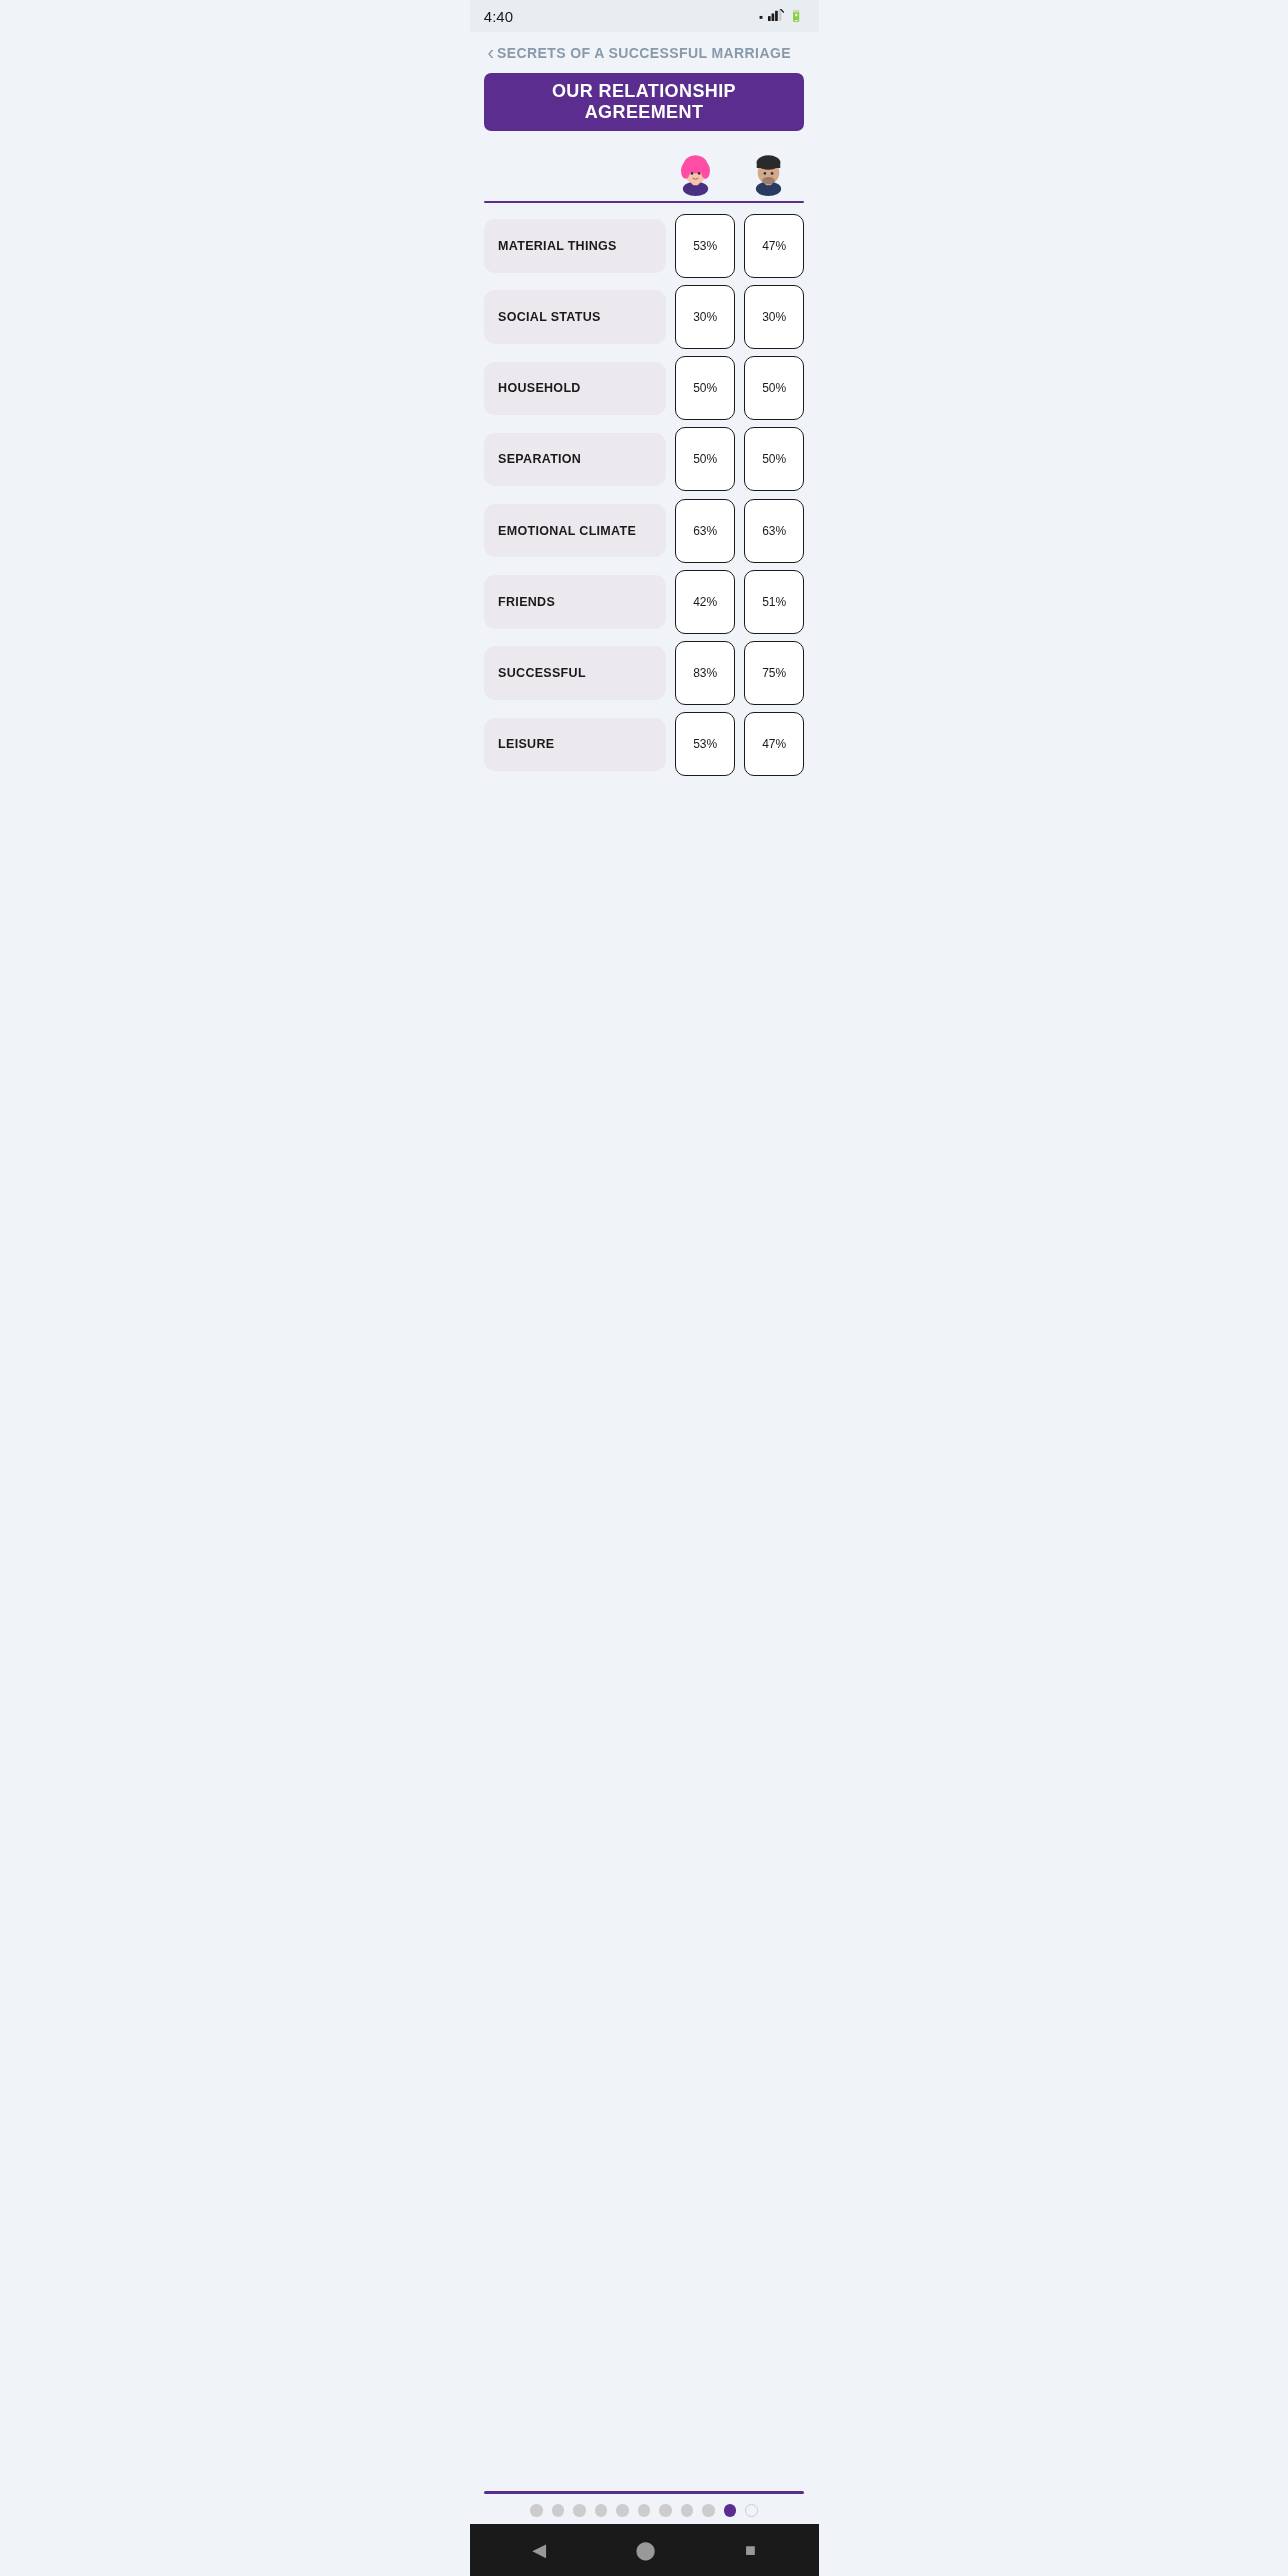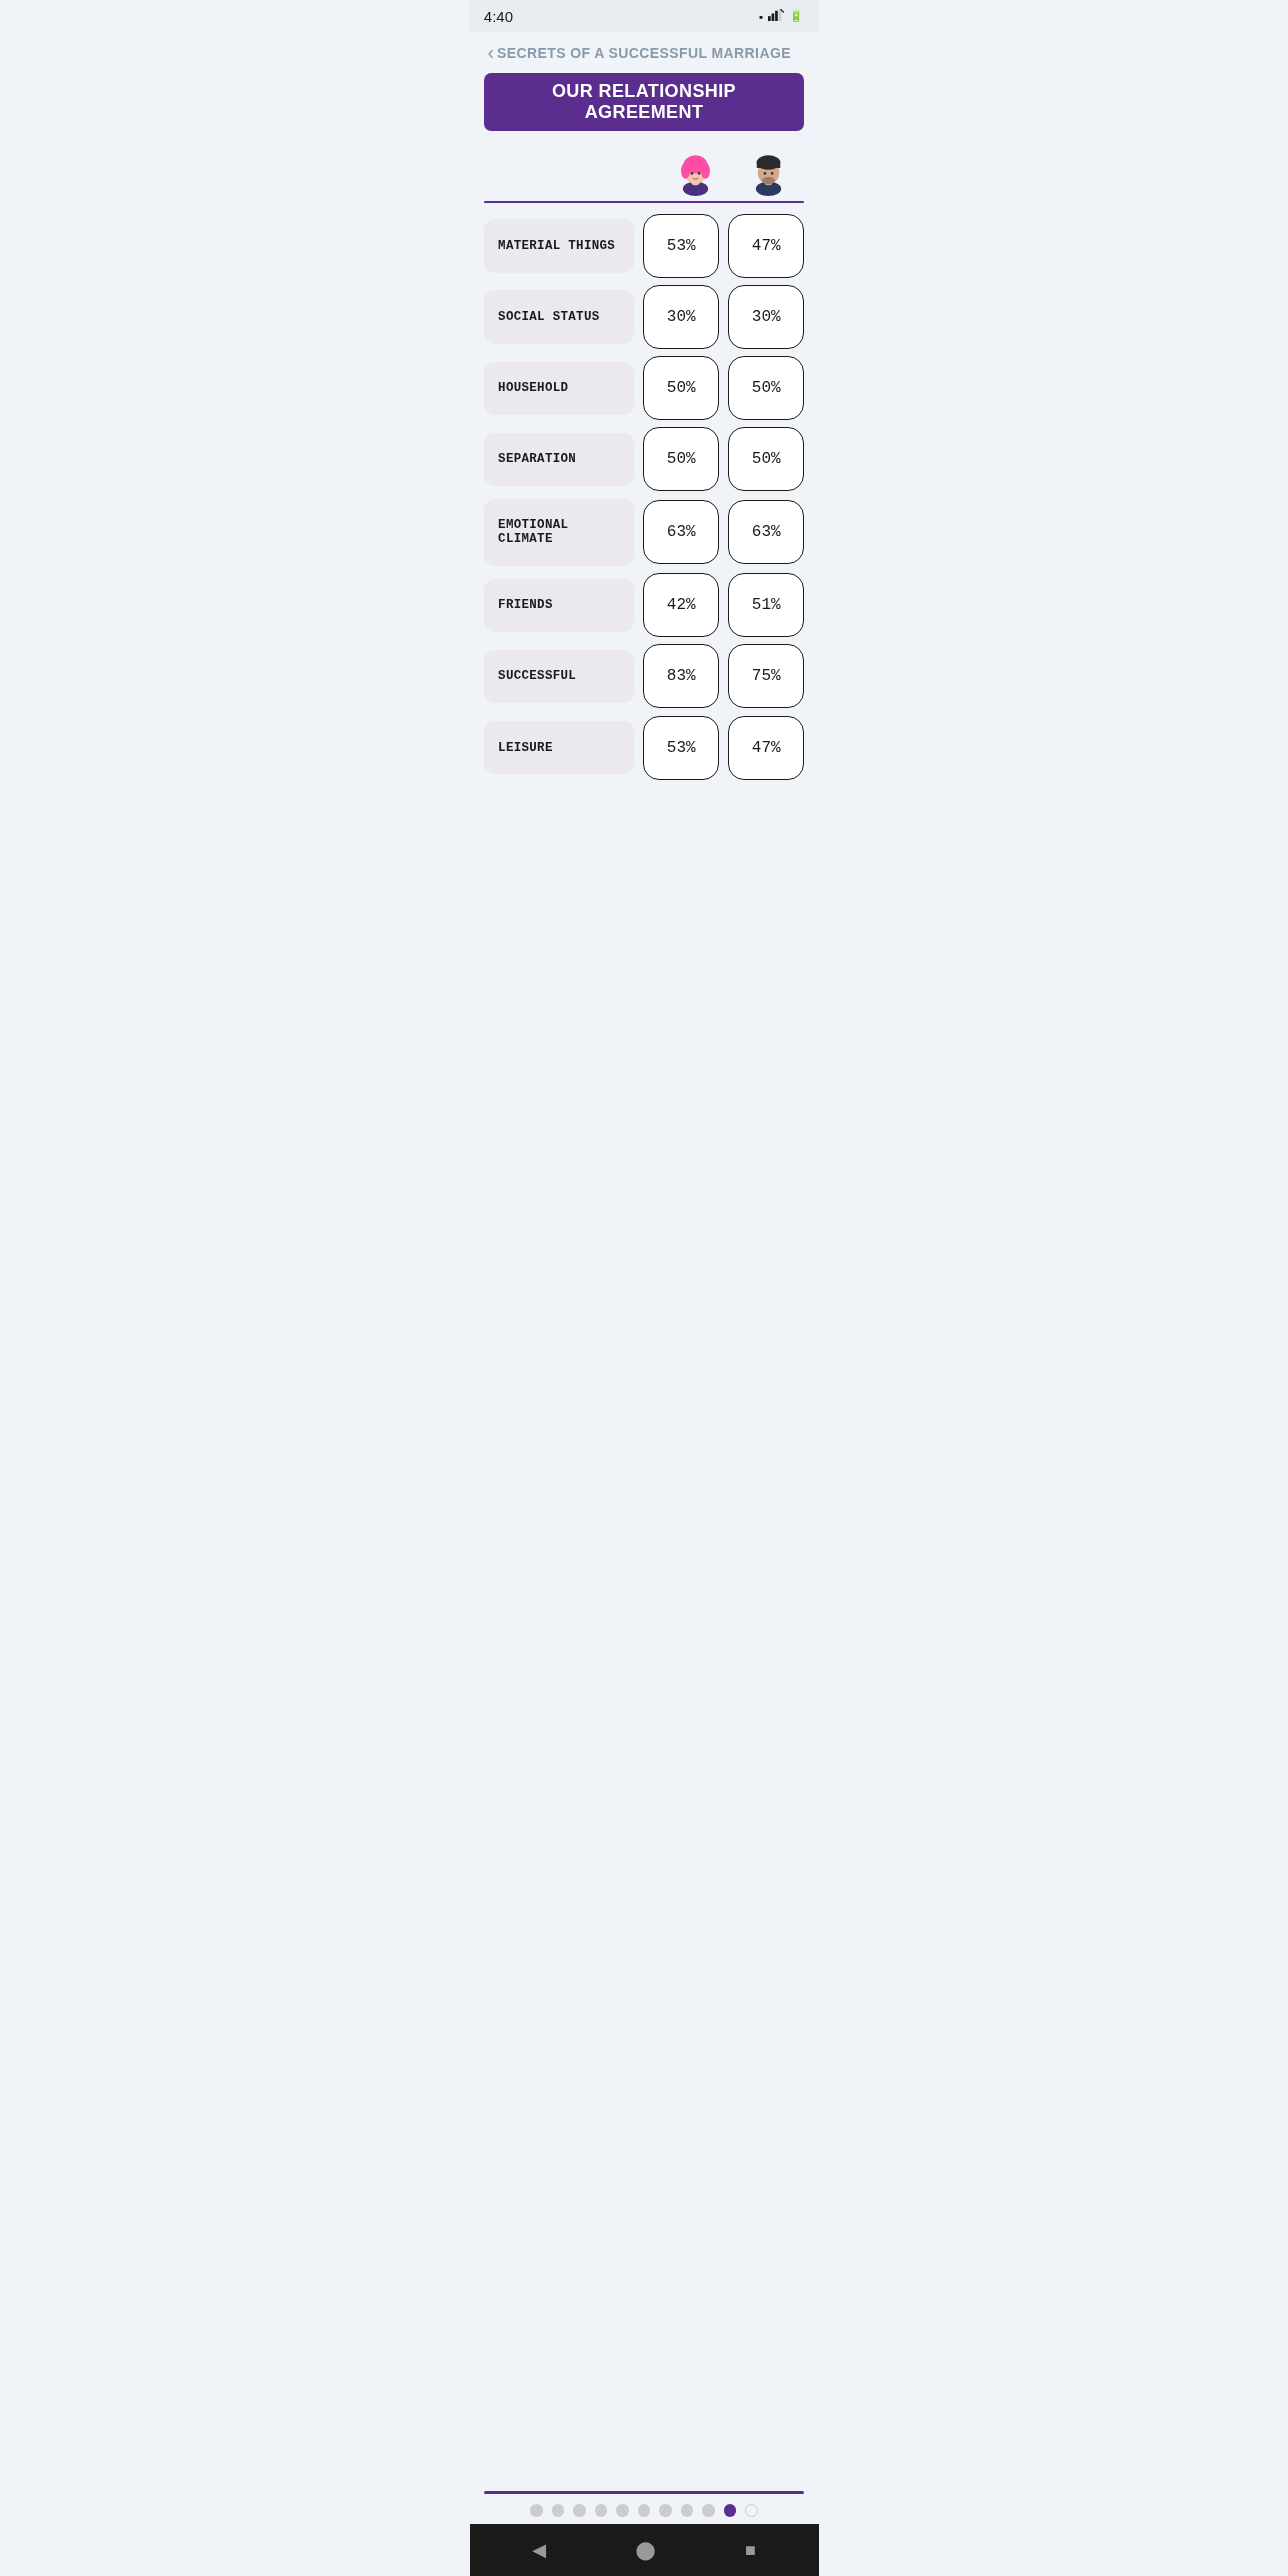--- a/index.html
+++ b/index.html
@@ -124,50 +124,49 @@
       background: #5b2d8e;
       border-radius: 0.9px;
       margin-bottom: 10.7px;
     }
 
     
     .table-rows {
       display: flex;
       flex-direction: column;
       gap: 7.2px;
-      font-family: Liberation Mono, monospace;
     }
 
     .table-row {
       display: flex;
       align-items: center;
       gap: 9px;
     }
 
     .row-label {
       flex: 1;
       background: #ebe8ee;
       border-radius: 10.7px;
       padding: 19.7px 14.3px;
       font-size: 12.5px;
       font-weight: 700;
       color: #1a1a1a;
       letter-spacing: 0.3px;
     }
 
     .score-box {
-      width: 76px;
+      width: 60px;
       height: 64px;
       border: 1.8px solid #1a1a1a;
-      border-radius: 16px;
+      border-radius: 10px;
       display: flex;
       align-items: center;
       justify-content: center;
       background: white;
-      font-size: 16px;
+      font-size: 12px;
       font-weight: 500;
       color: #1a1a1a;
       flex-shrink: 0;
     }
 
     
     .bottom-area {
       padding: 12.5px 14.3px 7.2px;
       display: flex;
       flex-direction: column;

